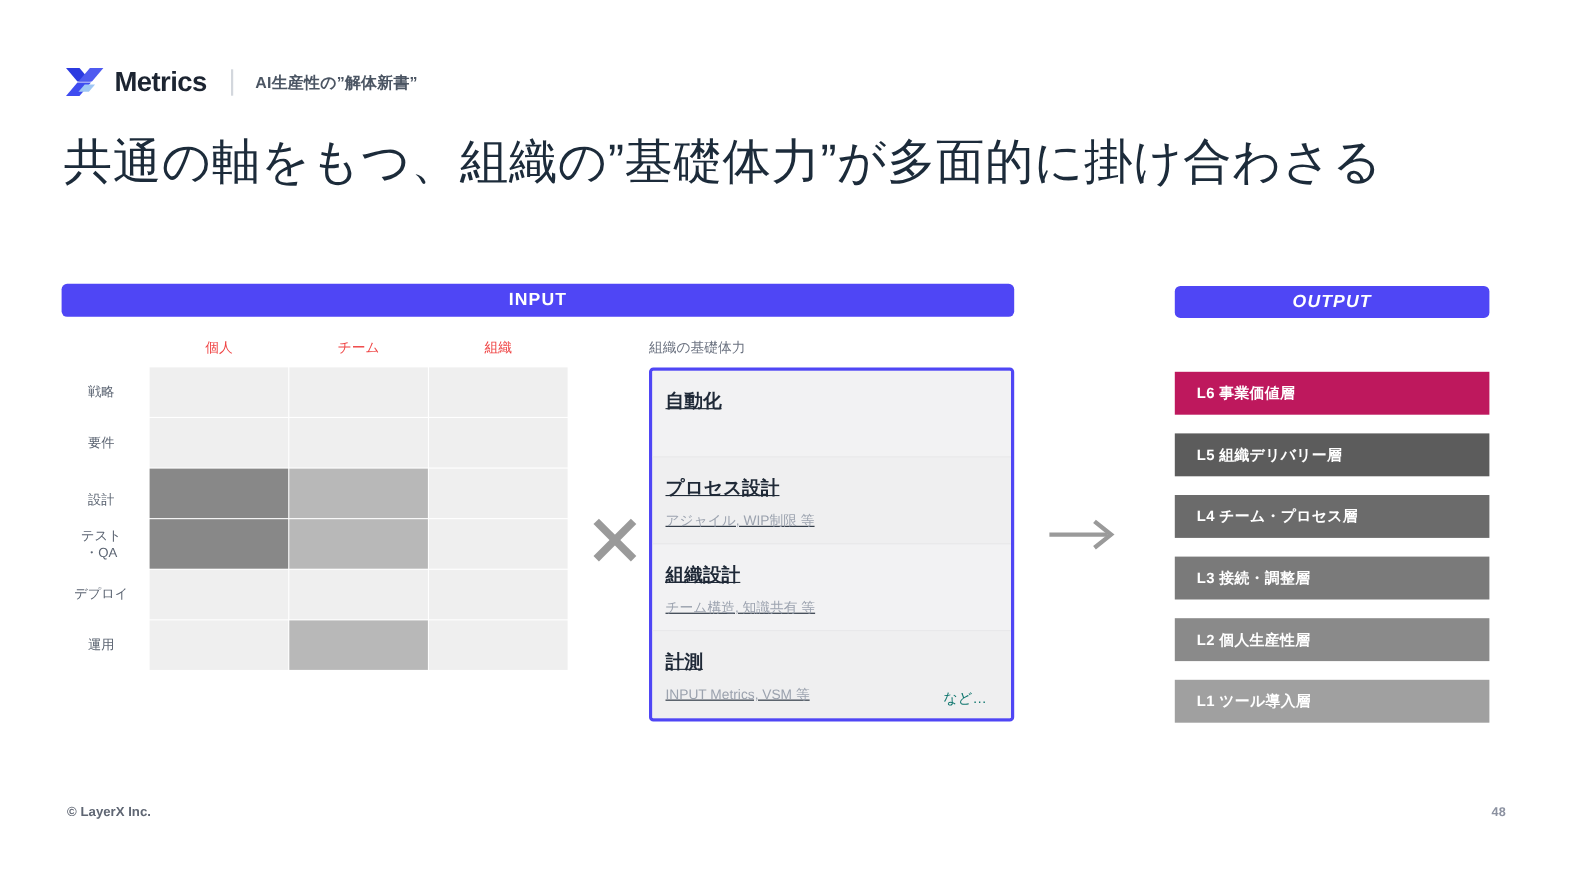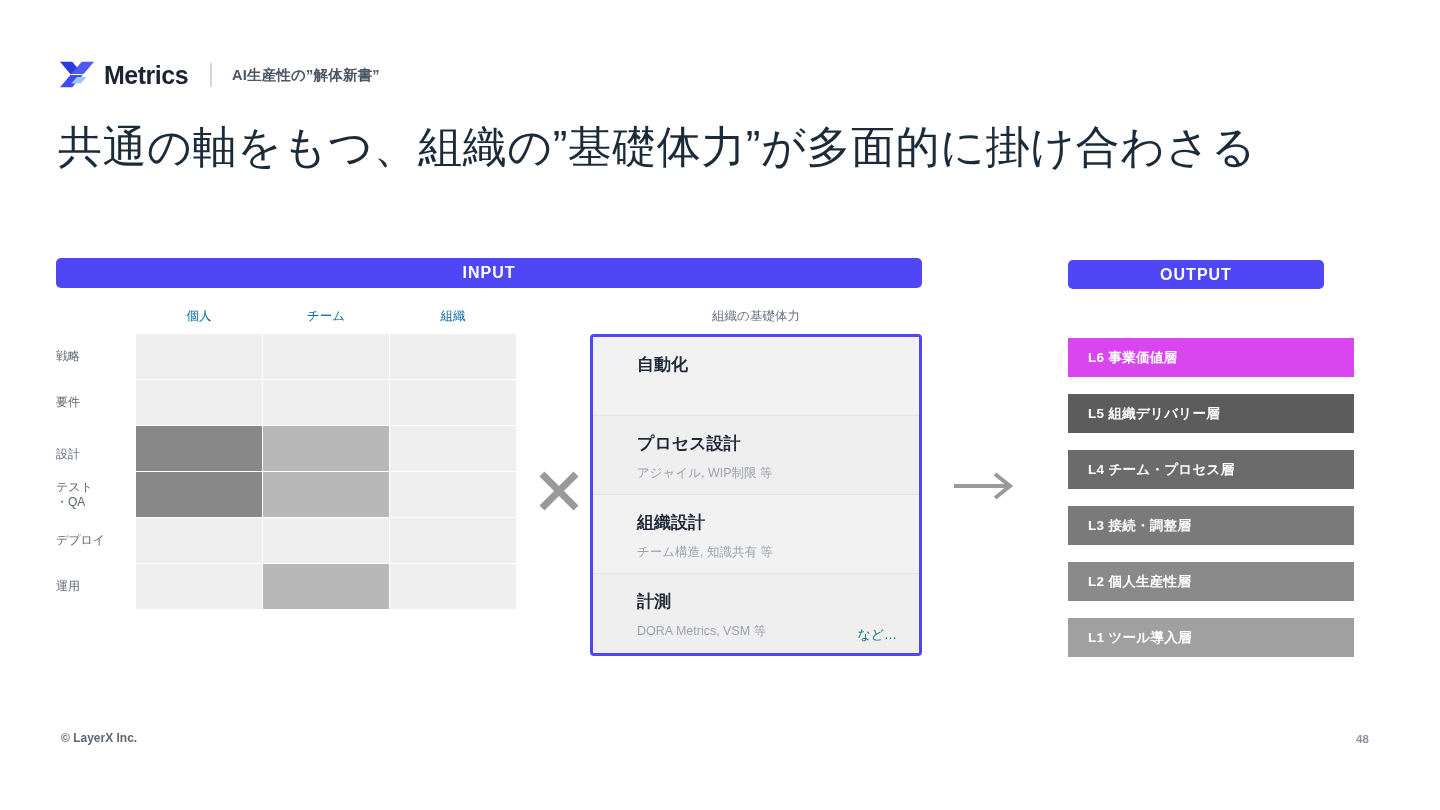--- a/index.html
+++ b/index.html
@@ -80,57 +80,59 @@
   }
   .banner-input {
     left: 56px;
     top: 258px;
     width: 866px;
     height: 30px;
   }
   .banner-output {
     left: 1068px;
     top: 260px;
-    width: 256px;
+    width: 286px;
     height: 29px;
+    font-style: italic;
   }
 
   
   .heatmap {
     position: absolute;
     left: 56px;
     top: 308px;
     width: 470px;
   }
   .hm-head {
     display: flex;
     margin-left: 80px;
     height: 26px;
   }
   .hm-head-cell {
     width: 126px;
     margin-right: 1px;
     text-align: center;
     font-size: 12.5px;
-    color: #0369a1;
+    color: #ef4444;
     font-family: Liberation Mono, monospace;
   }
   .hm-row {
     display: flex;
     align-items: center;
     height: 45px;
     margin-bottom: 1px;
   }
   .hm-rowlabel {
     width: 80px;
     padding-right: 8px;
     font-size: 12px;
     line-height: 15px;
     color: #5b6472;
     box-sizing: border-box;
+    text-align: center;
   }
   .hm-cell {
     width: 126px;
     height: 45px;
     margin-right: 1px;
   }
 
   
   .times-symbol {
     position: absolute;
@@ -141,40 +143,40 @@
   }
 
   
   .card-wrap {
     position: absolute;
     left: 590px;
     top: 308px;
     width: 332px;
   }
   .card-caption {
-    text-align: center;
     font-size: 12.5px;
     color: #6b7280;
     margin-bottom: 9px;
   }
   .card {
     border: 3px solid #4f46f5;
     border-radius: 4px;
     background: #f4f4f5;
     height: 322px;
     box-sizing: border-box;
     overflow: hidden;
     position: relative;
   }
   .card-item {
-    padding: 16px 22px 0 44px;
+    padding: 16px 22px 0 12px;
     height: 79px;
     box-sizing: border-box;
     border-bottom: 1px solid #e4e4e6;
     background: #f2f2f3;
+    text-decoration: underline;
   }
   .card-item:nth-child(even) { background: #efeff0; }
   .card-item:last-child { border-bottom: none; }
   .card-item-title {
     font-size: 17px;
     font-weight: 700;
     color: #1f2937;
     margin-bottom: 10px;
   }
   .card-item-sub {
@@ -324,36 +326,36 @@
           <div class="card-item">
             <div class="card-item-title">プロセス設計</div>
             <div class="card-item-sub">アジャイル, WIP制限 等</div>
           </div>
           <div class="card-item">
             <div class="card-item-title">組織設計</div>
             <div class="card-item-sub">チーム構造, 知識共有 等</div>
           </div>
           <div class="card-item">
             <div class="card-item-title">計測</div>
-            <div class="card-item-sub">DORA Metrics, VSM 等</div>
+            <div class="card-item-sub">INPUT Metrics, VSM 等</div>
           </div>
         </div>
       <div class="card-note">など…</div>
     </div>
   </div>
 
   <span class="arrow-symbol">
     <svg viewBox="0 0 66 32" xmlns="http://www.w3.org/2000/svg">
       <line x1="2" y1="16" x2="55" y2="16" stroke="#9a9a9a" stroke-width="4"></line>
       <polyline points="43,4 58,16 43,28" fill="none" stroke="#9a9a9a" stroke-width="4"></polyline>
     </svg>
   </span>
 
   <div class="layers" id="layer-stack">
-      <div class="layer" style="background: #d946ef;">L6 事業価値層</div>
+      <div class="layer" style="background: #be185d;">L6 事業価値層</div>
       <div class="layer" style="background: rgb(92, 92, 92);">L5 組織デリバリー層</div>
       <div class="layer" style="background: rgb(107, 107, 107);">L4 チーム・プロセス層</div>
       <div class="layer" style="background: rgb(122, 122, 122);">L3 接続・調整層</div>
       <div class="layer" style="background: rgb(138, 138, 138);">L2 個人生産性層</div>
       <div class="layer" style="background: rgb(160, 160, 160);">L1 ツール導入層</div>
     </div>
 
   <div class="footer-left">© LayerX Inc.</div>
   <div class="footer-right">48</div>
 

